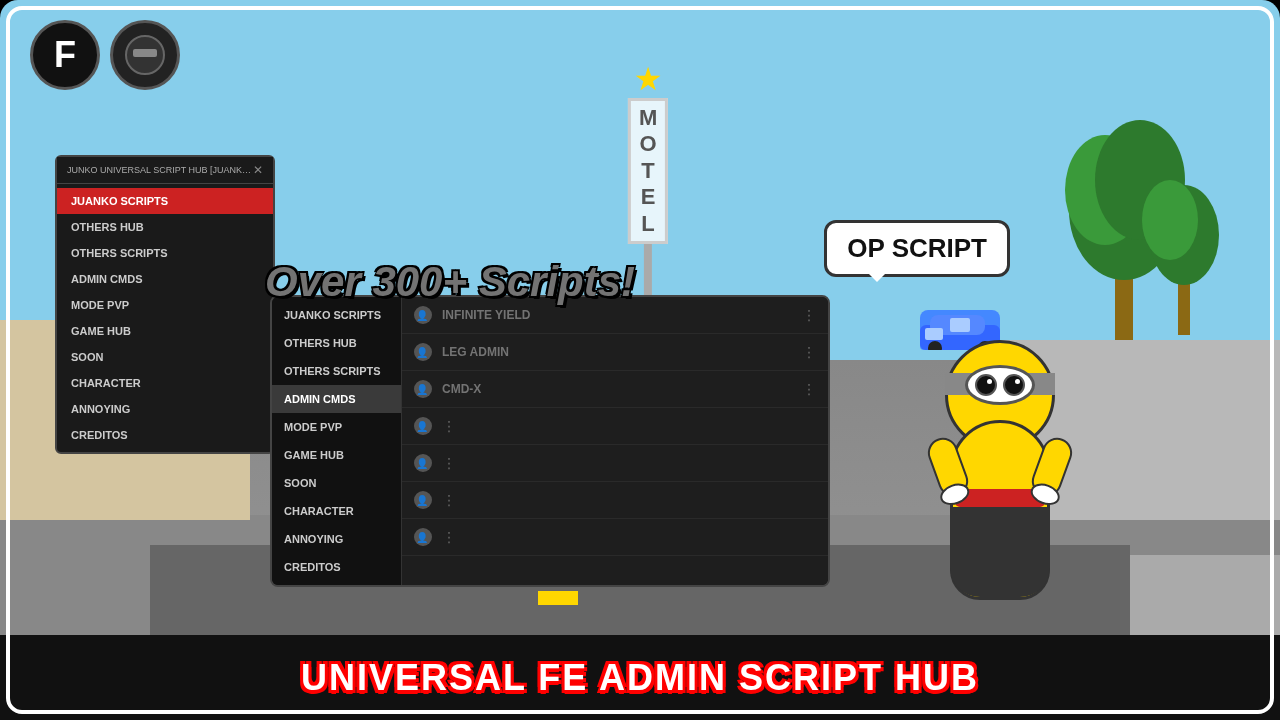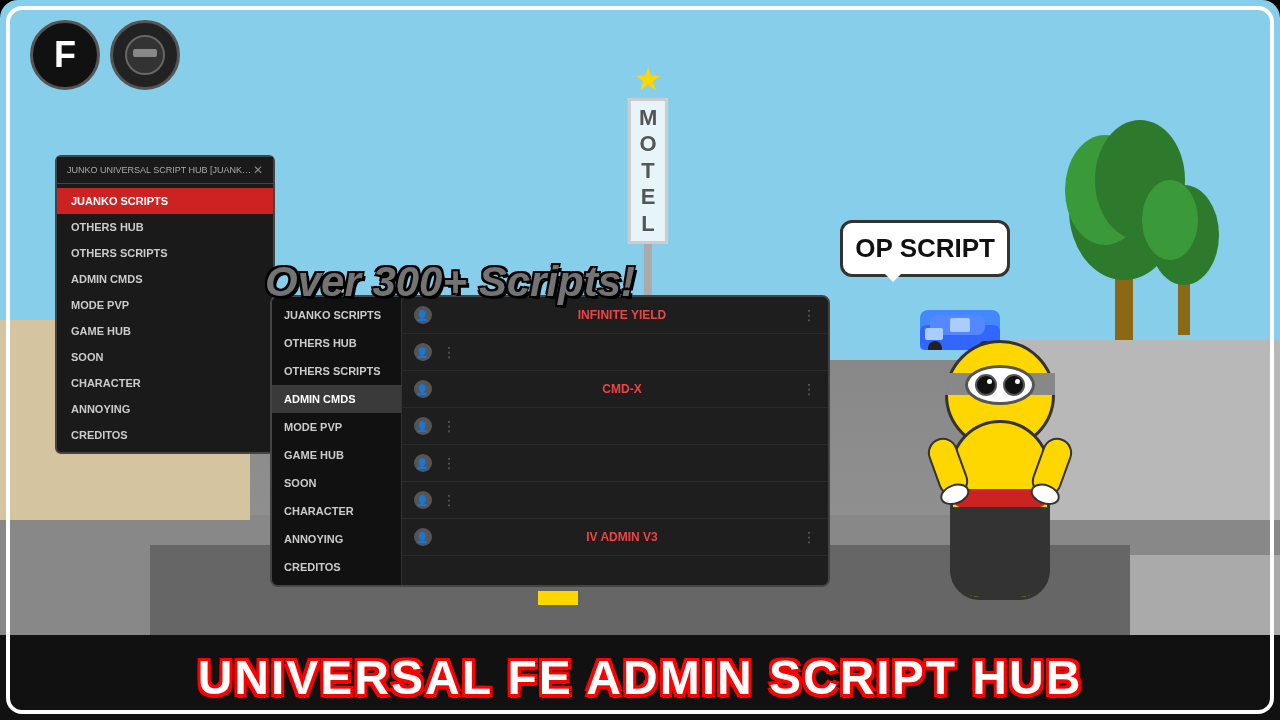--- a/index.html
+++ b/index.html
@@ -219,21 +219,21 @@
       border: 2px solid #333;
     }
 
     
     .speech-bubble {
       position: absolute;
       top: 220px;
       right: 270px;
       background: white;
       border-radius: 12px;
-      padding: 10px 12px;
+      padding: 10px 20px;
       border: 3px solid #333;
     }
     .speech-bubble::after {
       content: '';
       position: absolute;
       bottom: -18px;
       left: 40px;
       border: 10px solid transparent;
       border-top-color: white;
     }
@@ -409,25 +409,24 @@
       flex-shrink: 0;
       display: flex;
       align-items: center;
       justify-content: center;
     }
     .script-icon::after {
       content: '👤';
       font-size: 10px;
     }
     .script-name {
-      color: #ef4444;
+      color: #737373;
       font-size: 12px;
       font-weight: bold;
       flex: 1;
-      text-align: center;
     }
     .script-dots {
       color: #666;
       font-size: 14px;
     }
 
     
     .overlay-text {
       position: absolute;
       top: 258px;
@@ -448,21 +447,21 @@
       left: 0;
       right: 0;
       height: 85px;
       background: #111;
       display: flex;
       align-items: center;
       justify-content: center;
       z-index: 50;
     }
     .bottom-banner-text {
-      font-size: 48px;
+      font-size: 36px;
       font-weight: 900;
       color: white;
       text-shadow: 3px 3px 0 #FF0000, -3px -3px 0 #FF0000, 3px -3px 0 #FF0000, -3px 3px 0 #FF0000, 0 4px 0 #FF0000;
       letter-spacing: 2px;
       font-family: Impact, Arial Black, sans-serif;
       text-transform: uppercase;
     }
 
     
     .trees-right {
@@ -640,20 +639,21 @@
 
     <div class="main-content">
 
     <div class="script-list-item">
           <div class="script-icon"></div>
           <span class="script-name">INFINITE YIELD</span>
           <span class="script-dots">⋮</span>
         </div>
         <div class="script-list-item">
           <div class="script-icon"></div>
+          <span class="script-name">LEG ADMIN</span>
           <span class="script-dots">⋮</span>
         </div>
         <div class="script-list-item">
           <div class="script-icon"></div>
           <span class="script-name">CMD-X</span>
           <span class="script-dots">⋮</span>
         </div>
         <div class="script-list-item">
           <div class="script-icon"></div>
           <span class="script-dots">⋮</span>
@@ -661,21 +661,20 @@
         <div class="script-list-item">
           <div class="script-icon"></div>
           <span class="script-dots">⋮</span>
         </div>
         <div class="script-list-item">
           <div class="script-icon"></div>
           <span class="script-dots">⋮</span>
         </div>
         <div class="script-list-item">
           <div class="script-icon"></div>
-          <span class="script-name">IV ADMIN V3</span>
           <span class="script-dots">⋮</span>
         </div>
       </div>
   </div>
 </div>
 
 <div class="overlay-text">Over 300+ Scripts!</div>
 
 <div class="frame-border"></div>
 

